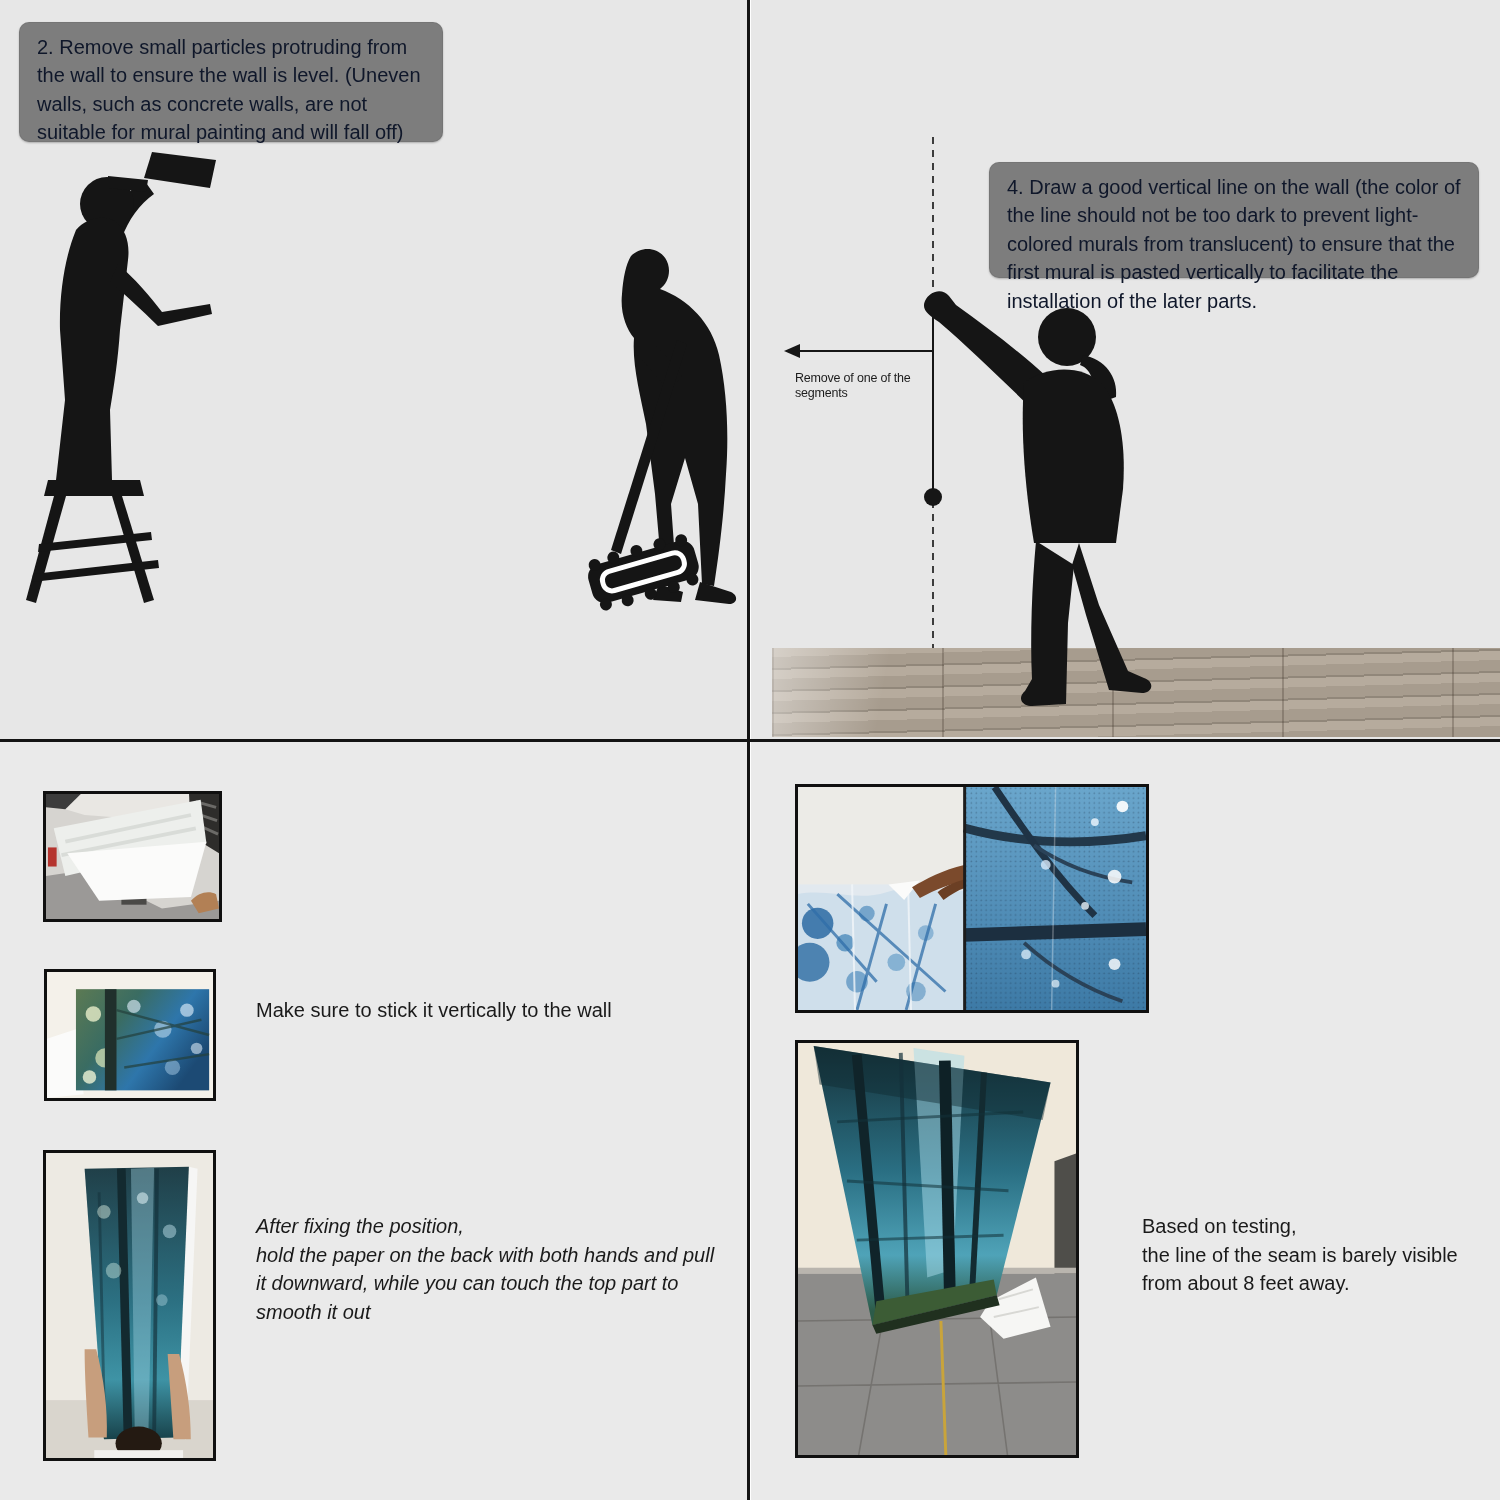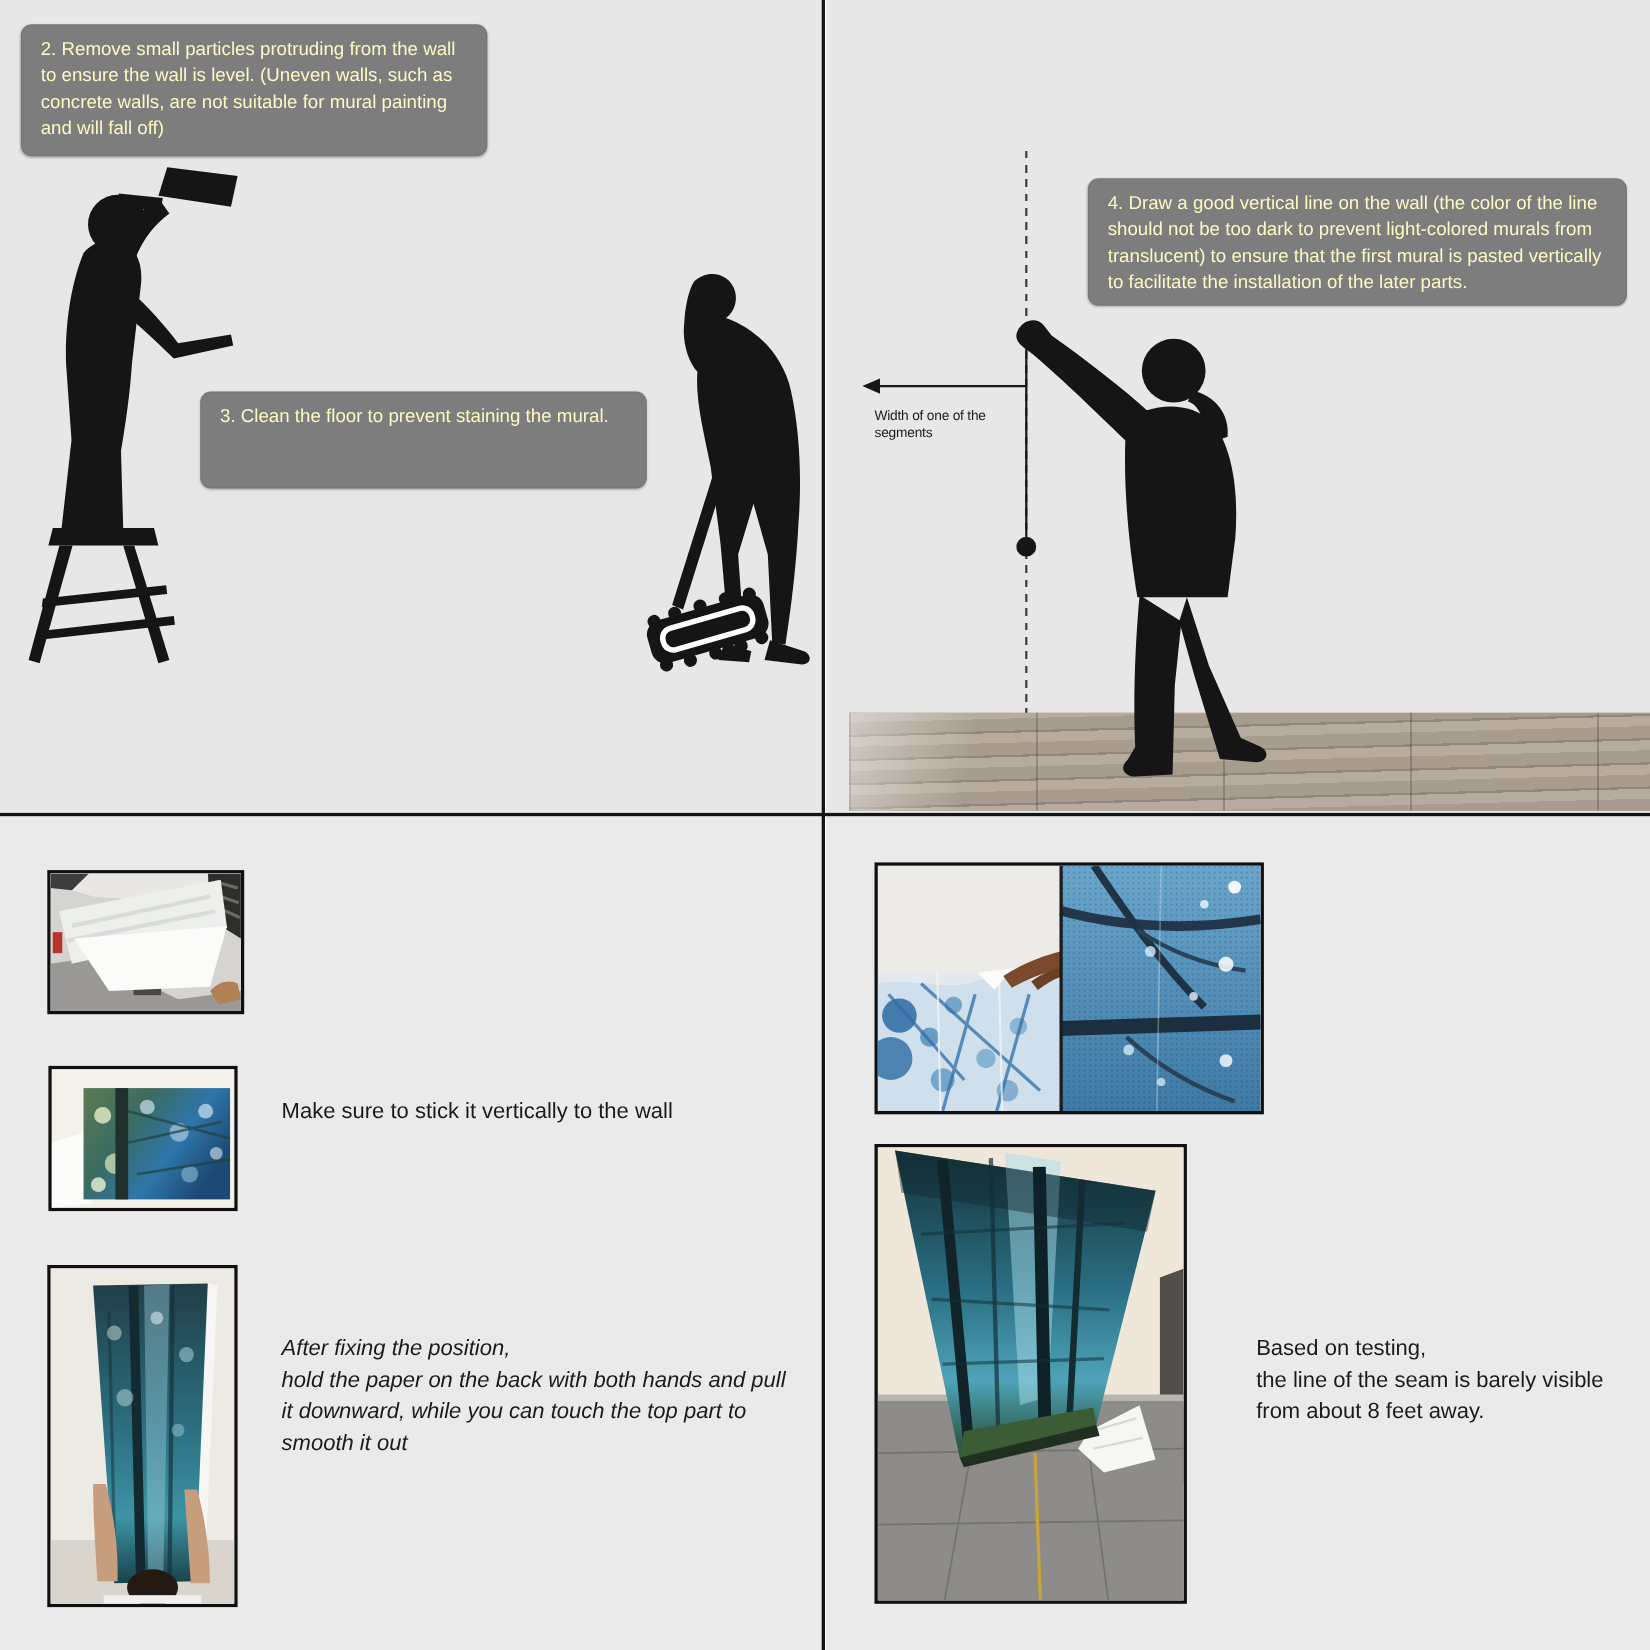--- a/index.html
+++ b/index.html
@@ -7,22 +7,22 @@
           font-family:"Liberation Sans",sans-serif;color:#1b1b1b;}
   .quad{position:absolute;}
   .q-tl{left:0;top:0;width:748px;height:740px;background:#e7e7e7;}
   .q-tr{left:751px;top:0;width:749px;height:740px;background:#e7e7e7;}
   .q-bl{left:0;top:742px;width:748px;height:758px;background:#eaeaea;}
   .q-br{left:751px;top:742px;width:749px;height:758px;background:#eaeaea;}
   .divider{position:absolute;background:#141414;z-index:50;}
   .div-v{left:747px;top:0;width:3px;height:1500px;}
   .div-h{left:0;top:739px;width:1500px;height:3px;}
 
-  .bubble{position:absolute;background:#7d7d7d;color:#fef9c3;border-radius:10px;
-          font-size:17px;line-height:1.42;padding:11px 18px;box-sizing:border-box;
+  .bubble{position:absolute;background:#7d7d7d;color:#0f172a;border-radius:10px;
+          font-size:20px;line-height:1.42;padding:11px 18px;box-sizing:border-box;
           box-shadow:0 1px 2px rgba(0,0,0,.25), inset 0 0 0 1px rgba(0,0,0,.06);}
   .bubble-2{left:19px;top:22px;width:424px;height:120px;}
   .bubble-3{left:182px;top:356px;width:406px;height:88px;}
   .bubble-4{left:238px;top:162px;width:490px;height:116px;}
 
   .caption{position:absolute;font-size:20px;line-height:1.43;color:#1a1a1a;white-space:pre-line;}
 
   .sil{position:absolute;}
 
   .photo{position:absolute;border:3px solid #101010;box-sizing:border-box;background:#eee;}
@@ -43,21 +43,20 @@
       repeating-linear-gradient(178.5deg, #b6ab9d 0 9px, #a79c8e 9px 20px, #91877a 20px 22px),
       #a89d8f;}
 </style>
 </head>
 <body>
 
 <div id="canvas">
 
   <section class="quad q-tl">
     <div class="bubble bubble-2">2. Remove small particles protruding from the wall to ensure the wall is level. (Uneven walls, such as concrete walls, are not suitable for mural painting and will fall off)</div>
-    <div class="bubble bubble-3">3. Clean the floor to prevent staining the mural.</div>
 
     <svg class="sil" style="left:12px;top:146px;" width="205" height="464" viewBox="0 0 205 460">
       <g fill="#151515">
         <polygon points="132,30 140,4 204,12 198,40"></polygon>
         <path d="M98,80 C104,58 116,42 132,32 L142,46 C128,56 116,72 110,90 Z"></path>
         <circle cx="95" cy="56" r="27"></circle>
         <polygon points="96,28 136,32 134,44 96,40"></polygon>
         <path d="M64,82 C74,70 92,66 104,74 C114,82 118,96 116,112 L108,182 C106,212 102,238 98,262 L100,332 L44,332 L53,252 L48,182 C47,142 54,106 64,82 Z"></path>
         <path d="M106,116 C122,130 138,148 150,164 L198,156 L200,166 L146,178 C130,162 110,144 98,134 Z"></path>
         <polygon points="36,332 128,332 132,348 32,348"></polygon>
@@ -97,21 +96,21 @@
     <div class="wood-floor"></div>
     <div class="bubble bubble-4">4. Draw a good vertical line on the wall (the color of the line should not be too dark to prevent light-colored murals from translucent) to ensure that the first mural is pasted vertically to facilitate the installation of the later parts.</div>
     <div class="dash-line"></div>
     <div class="plumb-string"></div>
     <div class="plumb-bob"></div>
 
     <svg class="width-arrow" viewBox="0 0 152 20">
       <line x1="150" y1="10" x2="12" y2="10" stroke="#161616" stroke-width="2"></line>
       <polygon points="2,10 18,3 18,17" fill="#161616"></polygon>
     </svg>
-    <div class="arrow-label">Width of one of the segments</div>
+    <div class="arrow-label">Remove of one of the segments</div>
 
     <svg class="sil" style="left:164px;top:283px;" width="275" height="425" viewBox="0 0 275 425">
       <g fill="#151515">
         <path d="M10,18 C15,7 28,5 34,13 L41,22 C72,44 106,70 131,93 L112,121 C86,96 50,61 24,39 C14,32 6,27 10,18 Z"></path>
         <circle cx="152" cy="54" r="29"></circle>
         <path d="M168,72 C190,76 203,94 201,114 L179,122 C181,102 177,86 165,82 Z"></path>
         <path d="M109,100 C130,83 166,81 186,100 C206,122 211,166 208,206 L201,260 L119,260 C111,212 105,152 109,100 Z"></path>
         <path d="M121,258 C117,302 115,352 117,396 L110,408 C102,415 107,423 117,423 L151,421 L153,340 L159,282 Z"></path>
         <path d="M164,260 L184,322 L213,388 L229,395 C240,399 238,410 227,410 L194,407 L171,332 L157,282 Z"></path>
       </g>

